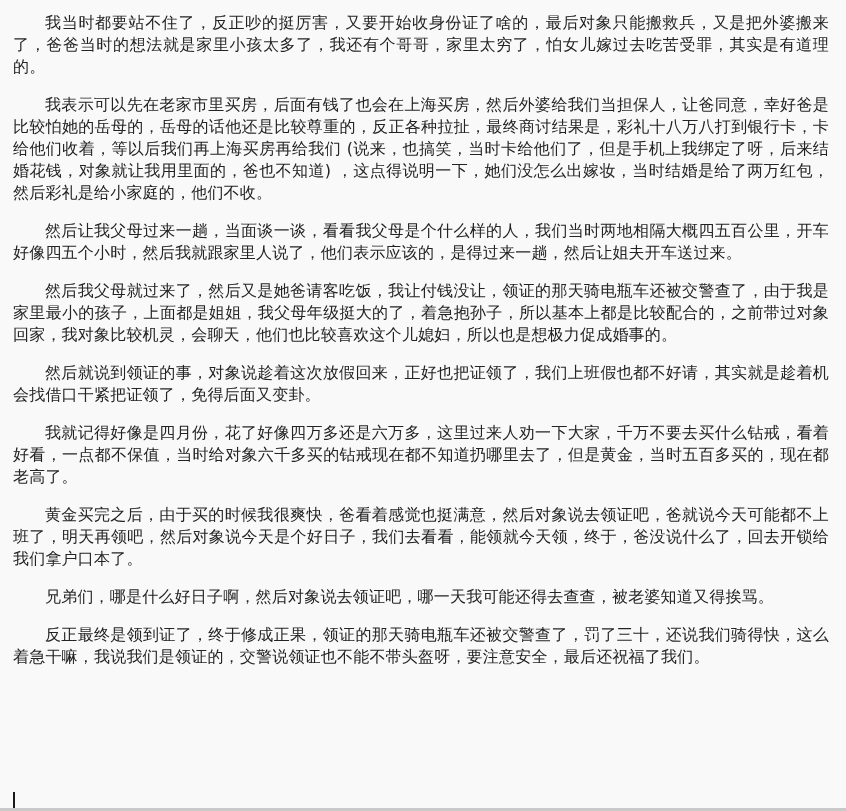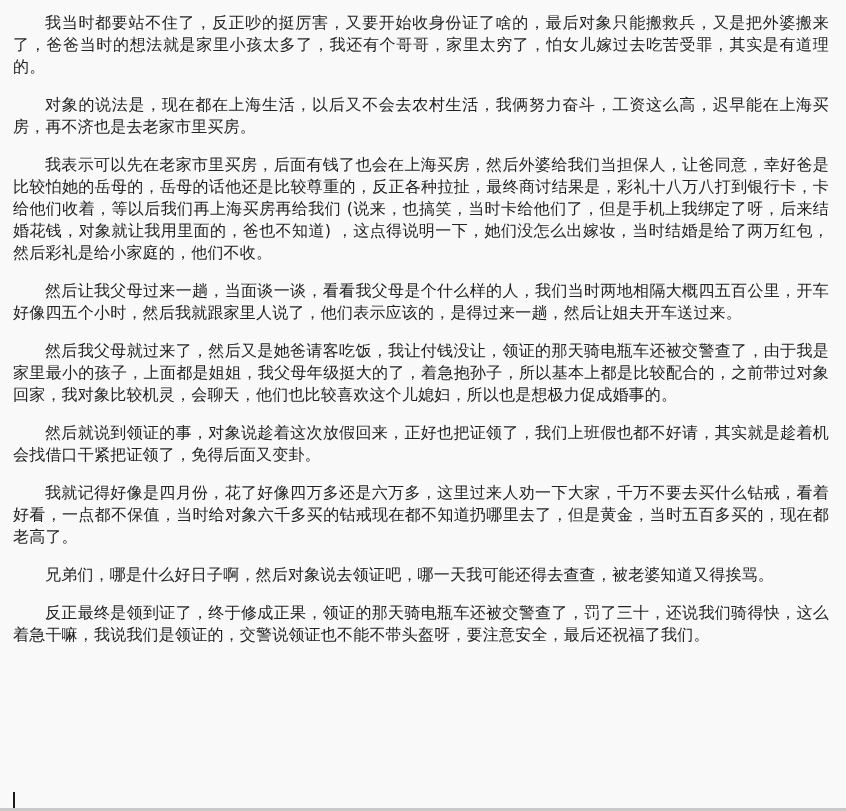--- a/index.html
+++ b/index.html
@@ -41,25 +41,25 @@
     width: 100%;
     height: 3px;
     background: #c9c9c9;
   }
 </style>
 </head>
 <body>
 
 <div class="doc">
   <p>我当时都要站不住了，反正吵的挺厉害，又要开始收身份证了啥的，最后对象只能搬救兵，又是把外婆搬来了，爸爸当时的想法就是家里小孩太多了，我还有个哥哥，家里太穷了，怕女儿嫁过去吃苦受罪，其实是有道理的。</p>
-  <p>对象的说法是，现在都在上海生活，以后又不会去农村生活，我俩努力奋斗，工资这么高，迟早能在上海买房，再不济也是去老家市里买房。</p>
   <p>我表示可以先在老家市里买房，后面有钱了也会在上海买房，然后外婆给我们当担保人，让爸同意，幸好爸是比较怕她的岳母的，岳母的话他还是比较尊重的，反正各种拉扯，最终商讨结果是，彩礼十八万八打到银行卡，卡给他们收着，等以后我们再上海买房再给我们 (说来，也搞笑，当时卡给他们了，但是手机上我绑定了呀，后来结婚花钱，对象就让我用里面的，爸也不知道) ，这点得说明一下，她们没怎么出嫁妆，当时结婚是给了两万红包，然后彩礼是给小家庭的，他们不收。</p>
   <p>然后让我父母过来一趟，当面谈一谈，看看我父母是个什么样的人，我们当时两地相隔大概四五百公里，开车好像四五个小时，然后我就跟家里人说了，他们表示应该的，是得过来一趟，然后让姐夫开车送过来。</p>
   <p>然后我父母就过来了，然后又是她爸请客吃饭，我让付钱没让，领证的那天骑电瓶车还被交警查了，由于我是家里最小的孩子，上面都是姐姐，我父母年级挺大的了，着急抱孙子，所以基本上都是比较配合的，之前带过对象回家，我对象比较机灵，会聊天，他们也比较喜欢这个儿媳妇，所以也是想极力促成婚事的。</p>
   <p>然后就说到领证的事，对象说趁着这次放假回来，正好也把证领了，我们上班假也都不好请，其实就是趁着机会找借口干紧把证领了，免得后面又变卦。</p>
   <p>我就记得好像是四月份，花了好像四万多还是六万多，这里过来人劝一下大家，千万不要去买什么钻戒，看着好看，一点都不保值，当时给对象六千多买的钻戒现在都不知道扔哪里去了，但是黄金，当时五百多买的，现在都老高了。</p>
+  <p>黄金买完之后，由于买的时候我很爽快，爸看着感觉也挺满意，然后对象说去领证吧，爸就说今天可能都不上班了，明天再领吧，然后对象说今天是个好日子，我们去看看，能领就今天领，终于，爸没说什么了，回去开锁给我们拿户口本了。</p>
   <p>兄弟们，哪是什么好日子啊，然后对象说去领证吧，哪一天我可能还得去查查，被老婆知道又得挨骂。</p>
   <p>反正最终是领到证了，终于修成正果，领证的那天骑电瓶车还被交警查了，罚了三十，还说我们骑得快，这么着急干嘛，我说我们是领证的，交警说领证也不能不带头盔呀，要注意安全，最后还祝福了我们。</p>
 
 </div>
 
 <div class="text-cursor"></div>
 <div class="bottom-bar"></div>
 
 </body></html>

